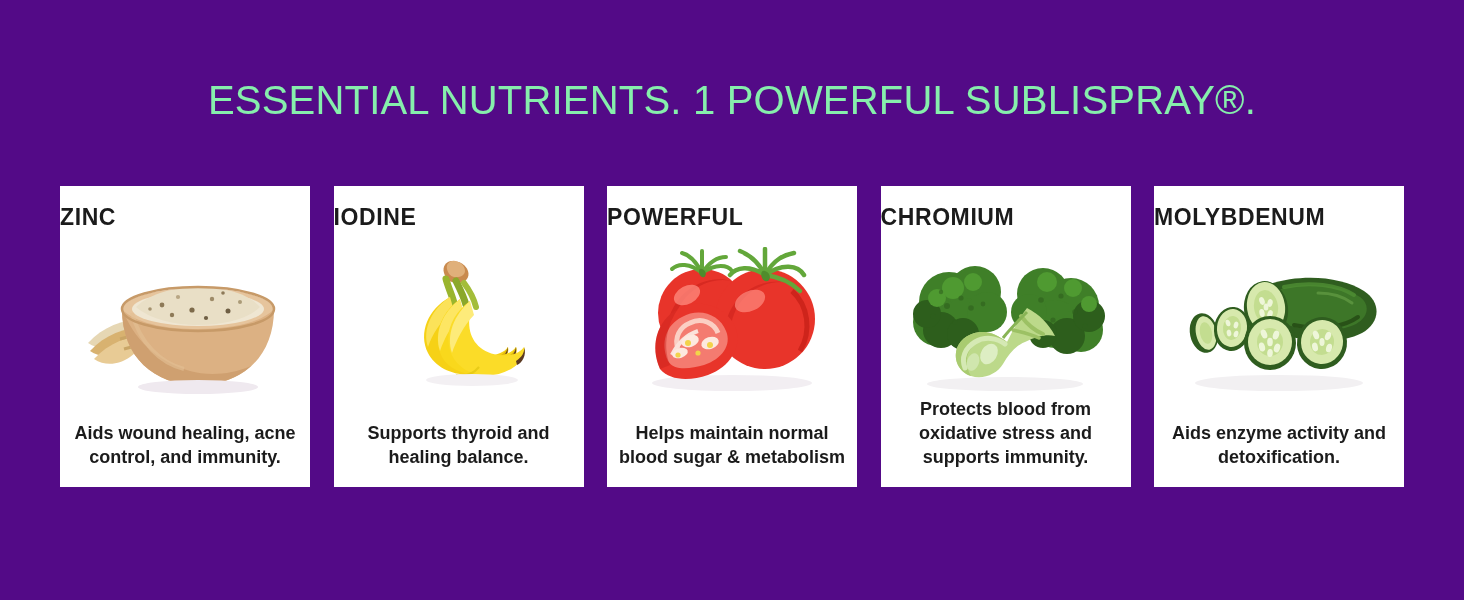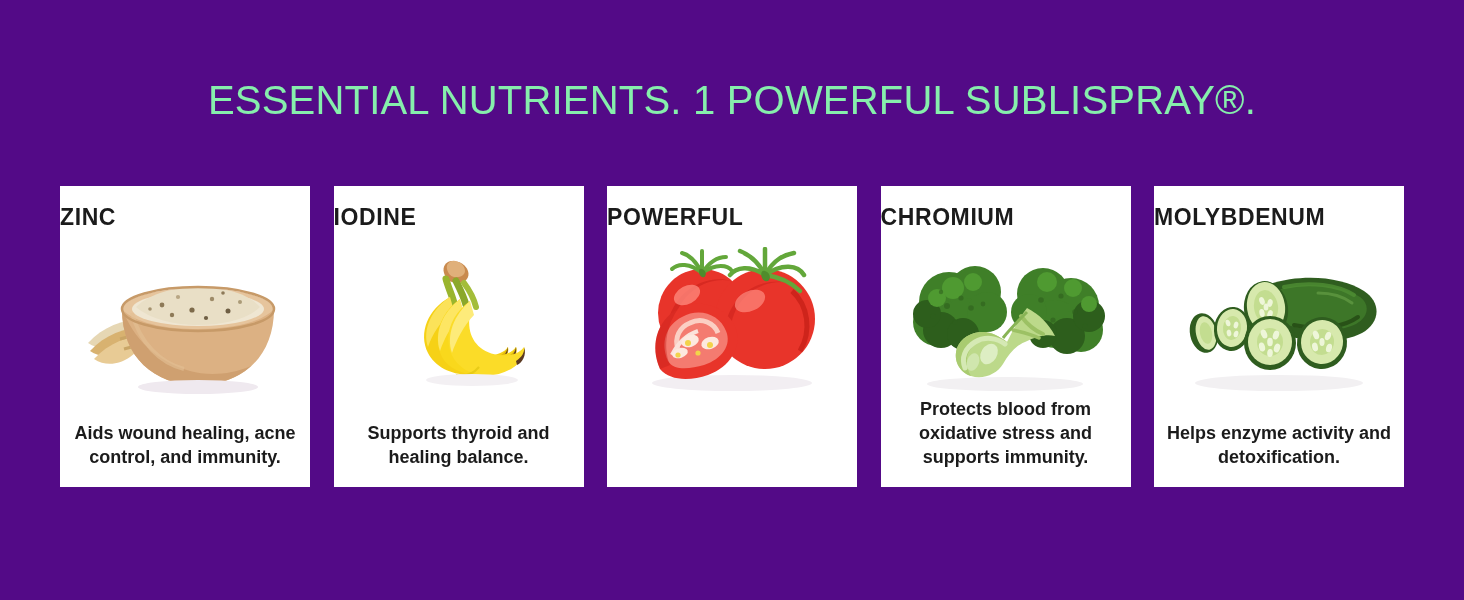--- a/index.html
+++ b/index.html
@@ -192,20 +192,21 @@
           <ellipse cx="58" cy="94" rx="9" ry="6" fill="#fde9df" transform="rotate(-18 58 94)"></ellipse>
           <ellipse cx="78" cy="96" rx="9" ry="6" fill="#fde9df" transform="rotate(-18 78 96)"></ellipse>
           <ellipse cx="48" cy="106" rx="8" ry="5" fill="#fde9df" transform="rotate(-18 48 106)"></ellipse>
           <circle cx="56" cy="96" r="3" fill="#f2d34a"></circle>
           <circle cx="78" cy="98" r="3" fill="#f2d34a"></circle>
           <circle cx="46" cy="108" r="2.6" fill="#f2d34a"></circle>
           <circle cx="66" cy="106" r="2.6" fill="#f2d34a"></circle>
           <path d="M28 122 C18 100 24 74 46 62 C36 76 30 98 38 118 Z" fill="#c51d18" opacity="0.4"></path>
         </svg>
       </div>
+      <div class="card-caption">Helps maintain normal blood sugar &amp; metabolism</div>
     </div>
 
     <div class="card">
       <div class="card-title">CHROMIUM</div>
       <div class="card-art">
         <svg width="205" height="145" viewBox="0 0 205 145">
           <ellipse cx="102" cy="134" rx="78" ry="7" fill="#f2f0f2"></ellipse>
           <g fill="#3f7f28">
             <circle cx="46" cy="52" r="30"></circle>
             <circle cx="72" cy="42" r="26"></circle>
@@ -328,17 +329,17 @@
             <g fill="#eef6d9">
               <ellipse cx="142" cy="88" rx="2.9" ry="4.4" transform="rotate(-20 142 88)"></ellipse>
               <ellipse cx="154" cy="89" rx="2.9" ry="4.4" transform="rotate(22 154 89)"></ellipse>
               <ellipse cx="141" cy="100" rx="2.9" ry="4.4" transform="rotate(-12 141 100)"></ellipse>
               <ellipse cx="155" cy="101" rx="2.9" ry="4.4" transform="rotate(16 155 101)"></ellipse>
               <ellipse cx="148" cy="95" rx="2.6" ry="4"></ellipse>
             </g>
           </g>
         </svg>
       </div>
-      <div class="card-caption">Helps enzyme activity and detoxification.</div>
+      <div class="card-caption">Aids enzyme activity and detoxification.</div>
     </div>
 
   </div>
 </div>
 
 </body></html>

